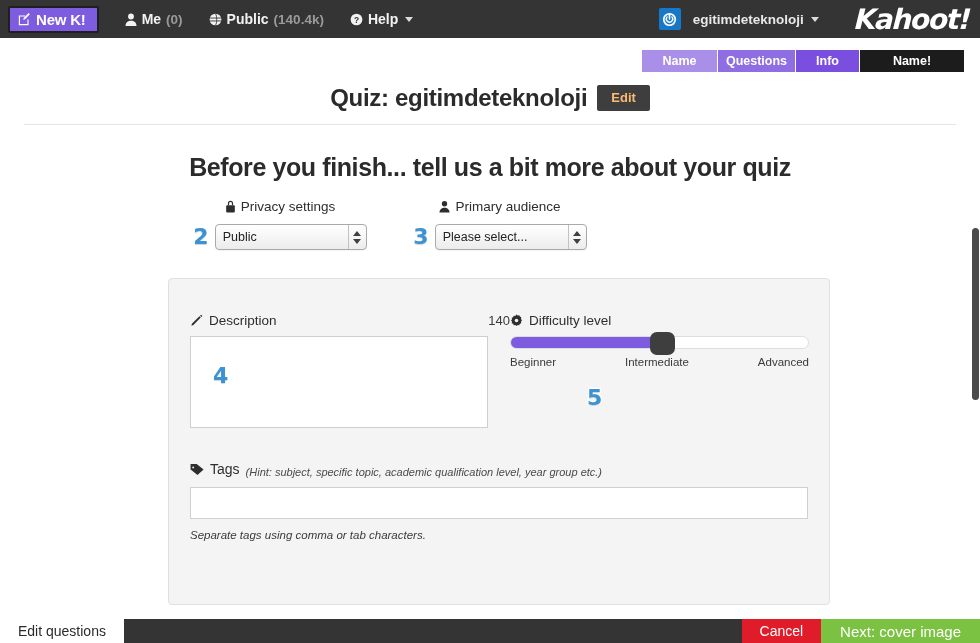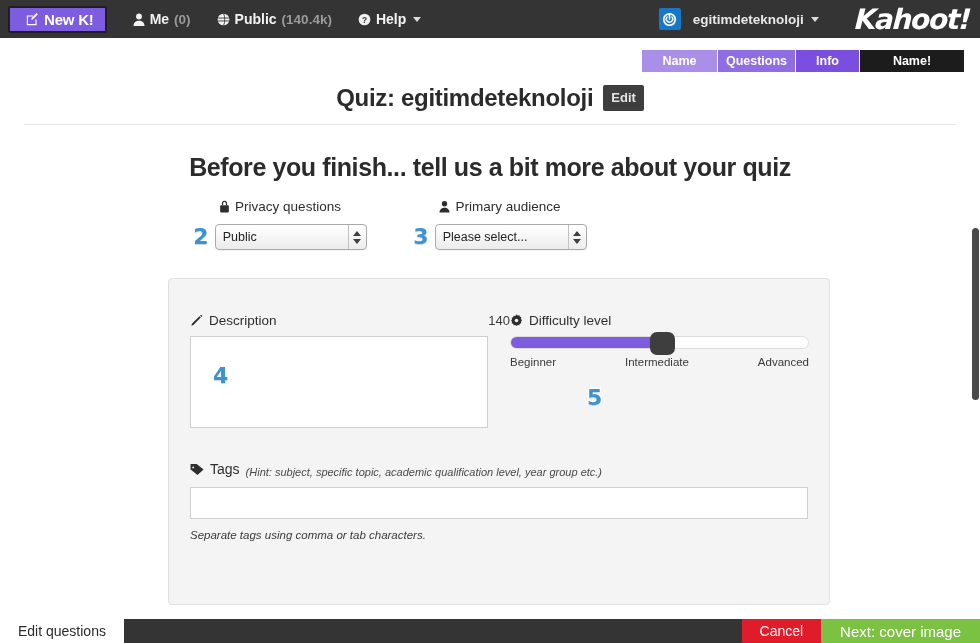--- a/index.html
+++ b/index.html
@@ -22,21 +22,21 @@
   
   .topbar {
     position: absolute; left: 0; top: 0;
     width: 980px; height: 38px;
     background: #343434;
     display: flex; align-items: center;
   }
   .newk-btn {
     margin-left: 8px;
     height: 27px;
-    padding: 0 11px 0 16px;
+    padding: 0 11px 0 8px;
     background: #7d5ce0;
     border: 2px solid #1f1f1f;
     border-radius: 2px;
     display: flex; align-items: center; gap: 5px;
     cursor: pointer;
   }
   .newk-label {
     color: #ffffff;
     font-size: 15px;
     font-weight: bold;
@@ -119,24 +119,24 @@
     gap: 10px;
   }
   .quiz-title {
     color: #2b2b2b;
     font-size: 24px;
     font-weight: bold;
     letter-spacing: -0.3px;
   }
   .edit-btn {
     background: #3e3e3e;
-    color: #e5e5e5;
+    color: #fdba74;
     font-size: 13px;
     font-weight: bold;
-    padding: 6px 8px 7px;
+    padding: 6px 14px 7px;
     border-radius: 2px;
     cursor: pointer;
     line-height: 1;
   }
   .divider {
     position: absolute; left: 24px; top: 124px;
     width: 932px; height: 1px;
     background: #e6e6e6;
   }
 
@@ -472,21 +472,21 @@
 
 
     <div class="select-col">
       <div class="select-label">
         <span class="icon">
           <svg width="11" height="13" viewBox="0 0 12 15">
             <path d="M3 6V4a3 3 0 0 1 6 0v2H7.6V4a1.6 1.6 0 0 0-3.2 0v2z" fill="#2e2e2e"></path>
             <rect x="1" y="6" width="10" height="8.4" rx="1.2" fill="#2e2e2e"></rect>
           </svg>
         </span>
-        <span>Privacy questions</span>
+        <span>Privacy settings</span>
       </div>
       <div class="select-wrap">
         <span class="badge">2</span>
         <div class="fake-select">
           <span>Public</span>
           <span class="sel-arrowbox">
             <span class="sel-up"></span>
               <span class="sel-down"></span>
           </span>
         </div>

